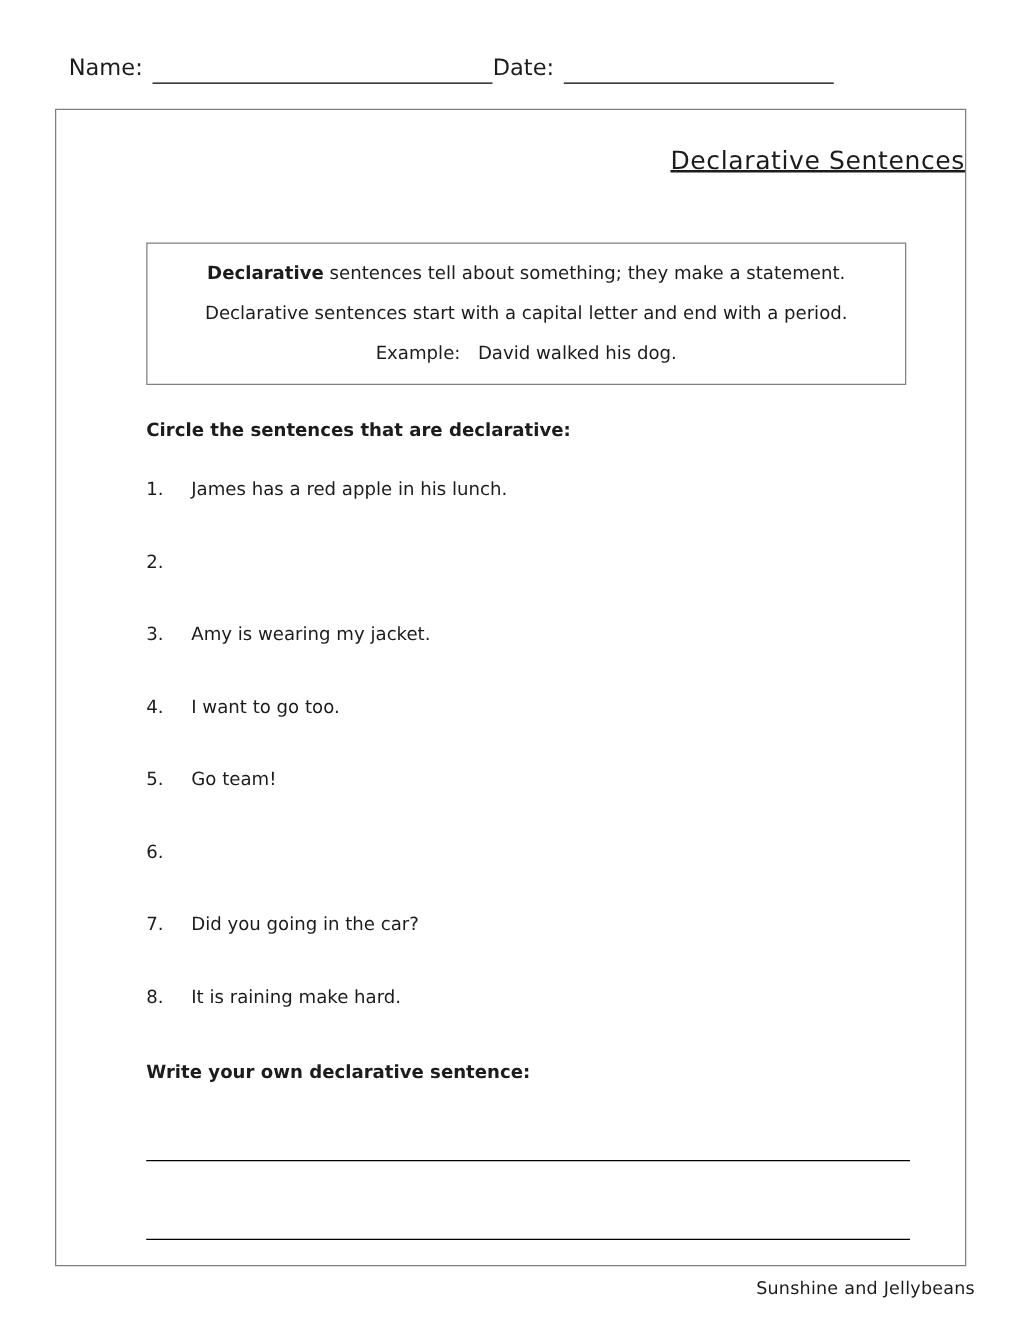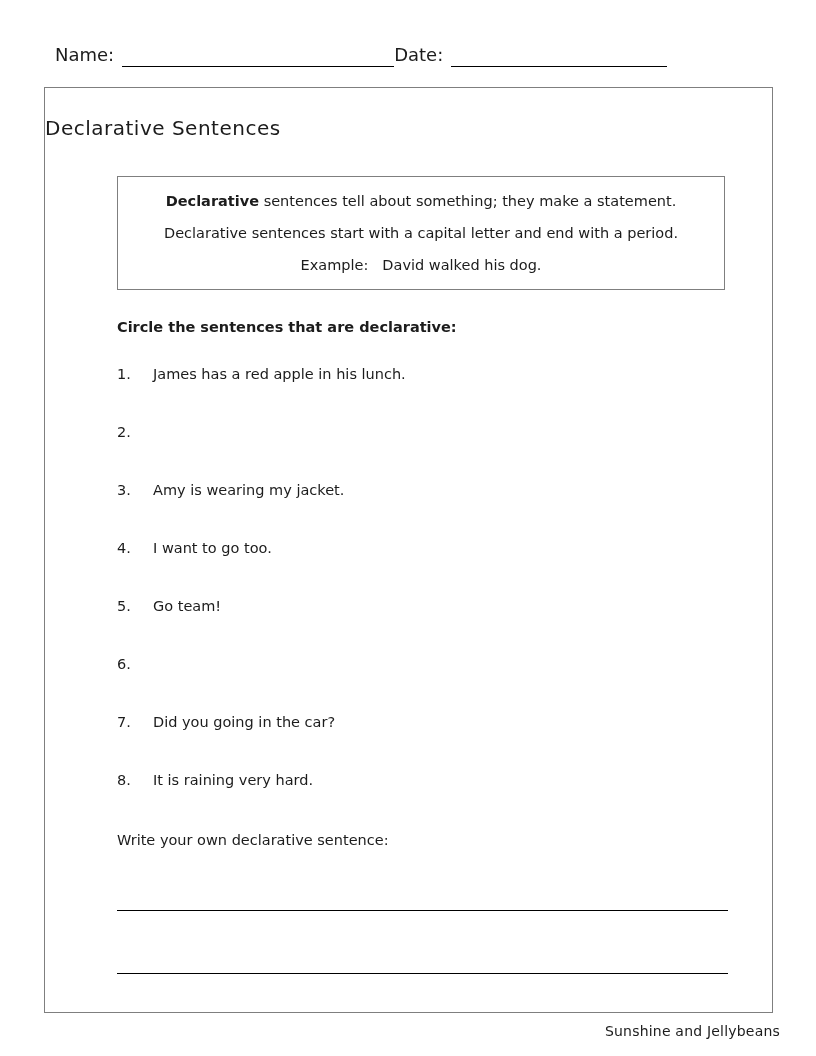--- a/index.html
+++ b/index.html
@@ -38,29 +38,30 @@
     position: absolute;
     left: 44px;
     top: 87px;
     width: 729px;
     height: 926px;
     border: 1px solid #7f7f7f;
     background: #ffffff;
   }
   .ws-title {
     margin-top: 26px;
-    text-align: left;
+    text-align: right;
     font-size: 20px;
     font-weight: normal;
     letter-spacing: 0.5px;
     line-height: 28px;
+    text-decoration: underline;
   }
   .info-box {
     margin-left: 72px;
-    margin-top: 34px;
+    margin-top: 52px;
     width: 608px;
     border: 1px solid #7f7f7f;
     padding: 8px 10px;
     text-align: center;
     font-size: 14.5px;
   }
   .info-line { line-height: 32px; white-space: nowrap; }
   .bold { font-weight: bold; }
   .example-text { margin-left: 14px; }
 
@@ -76,21 +77,21 @@
     display: flex;
     margin-top: 27px;
     font-size: 14.5px;
     line-height: 20px;
   }
   .item + .item { margin-top: 38px; }
   .item-number { width: 36px; flex: 0 0 36px; }
   .write-prompt {
     margin-left: 72px;
     margin-top: 40px;
-    font-weight: normal;
+    font-weight: bold;
     font-size: 14.5px;
     line-height: 20px;
   }
   .writing-line {
     margin-left: 72px;
     width: 611px;
     border-bottom: 1.4px solid #000000;
     height: 0;
   }
   .writing-line-1 { margin-top: 60px; }
@@ -155,21 +156,21 @@
       </div>
       <div class="item">
         <span class="item-number">6.</span>
       </div>
       <div class="item">
         <span class="item-number">7.</span>
         <span class="item-text">Did you going in the car?</span>
       </div>
       <div class="item">
         <span class="item-number">8.</span>
-        <span class="item-text">It is raining very hard.</span>
+        <span class="item-text">It is raining make hard.</span>
       </div>
     </div>
 
     <div class="write-prompt">Write your own declarative sentence:</div>
 
     <div class="writing-line writing-line-1"></div>
     <div class="writing-line writing-line-2"></div>
 
   </div>
 

